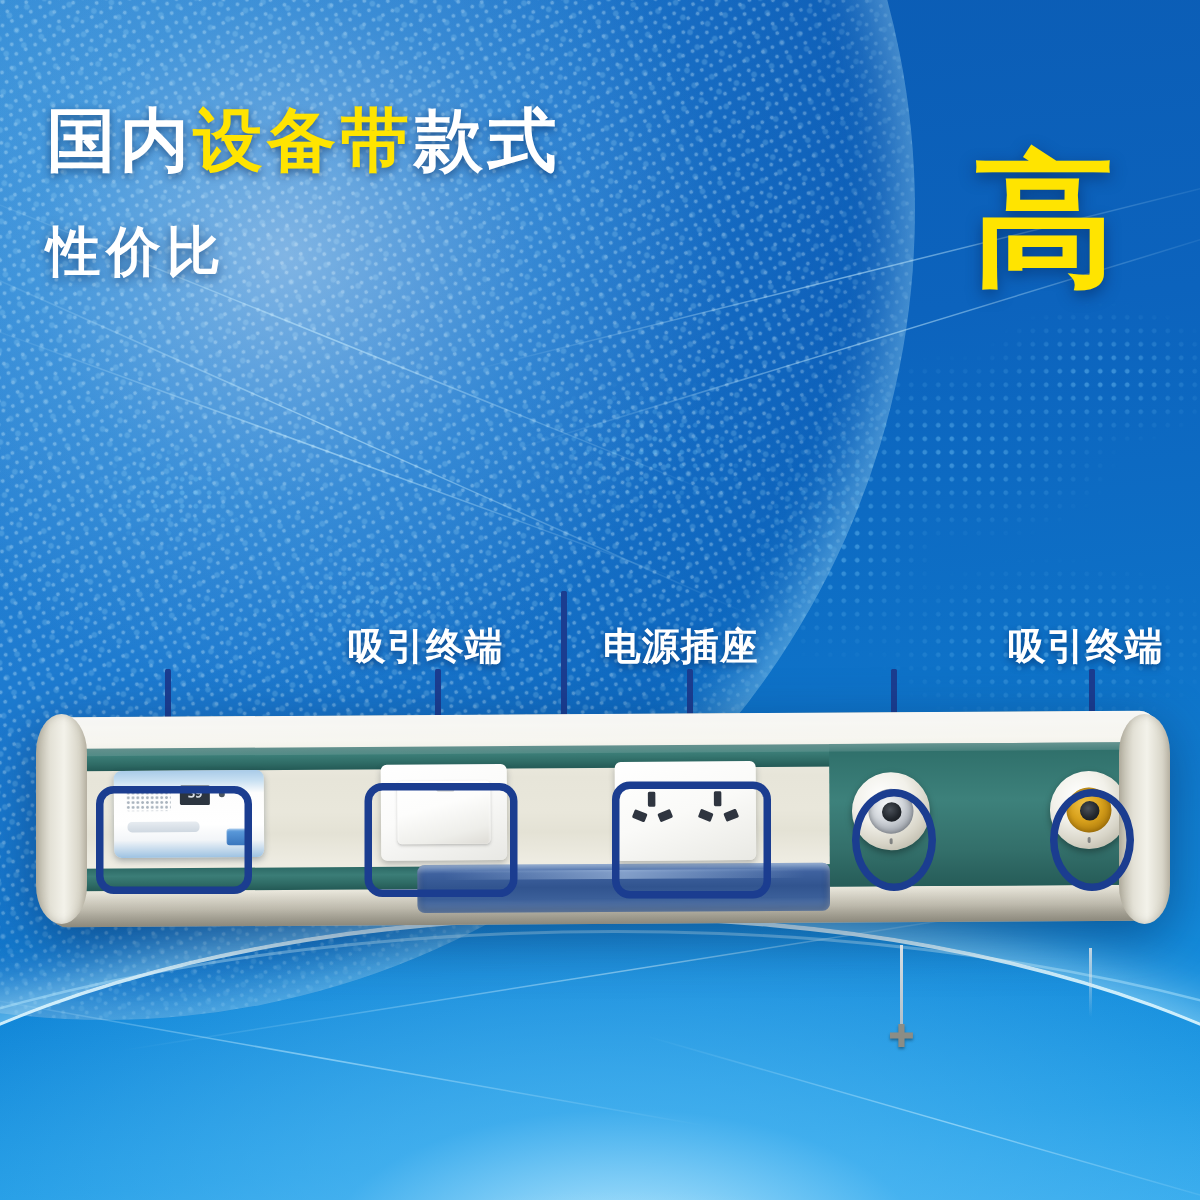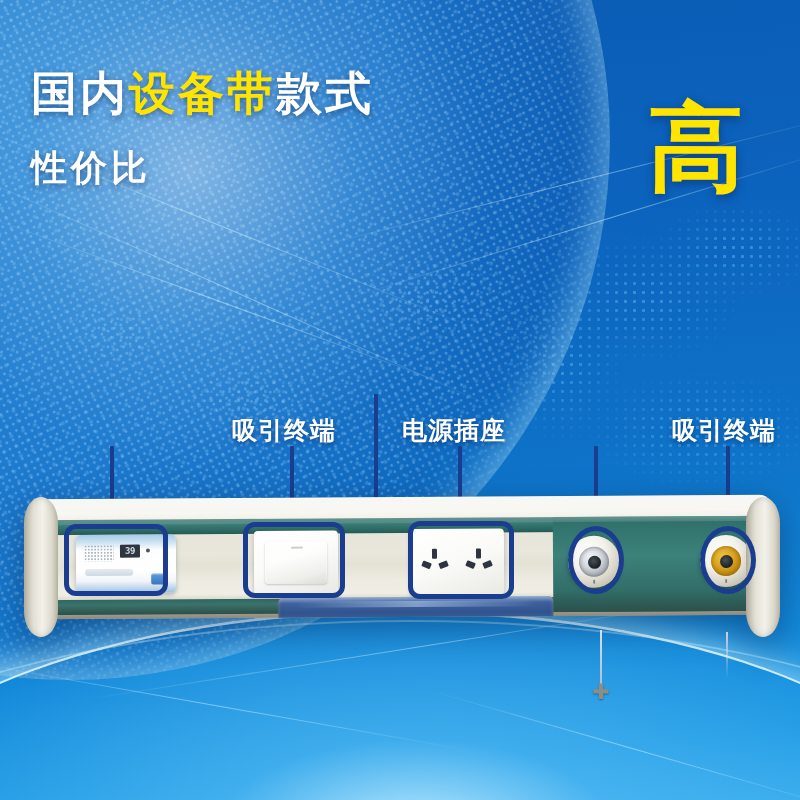--- a/index.html
+++ b/index.html
@@ -159,22 +159,22 @@
   .leader {
     position:absolute;
     width:4px;
     background:#1b3d90;
     border-radius:1px;
   }
 
   
   .panel-wrap {
     position:absolute;
-    left:28px; top:497px;
-    width:748px; height:120px;
+    left:28px; top:476px;
+    width:748px; height:140px;
     filter:drop-shadow(0 10px 18px rgba(0,24,66,.42));
   }
   .panel-body {
     position:absolute; inset:0;
     border-radius:16px/24px;
     background:
       linear-gradient(180deg,
         #cfcec2 0%, #e9e8de 5%, #f2f1e8 12%,
         #eceadf 20%, #e7e5d9 30%,
         #e9e7db 46%, #e4e2d5 56%,

